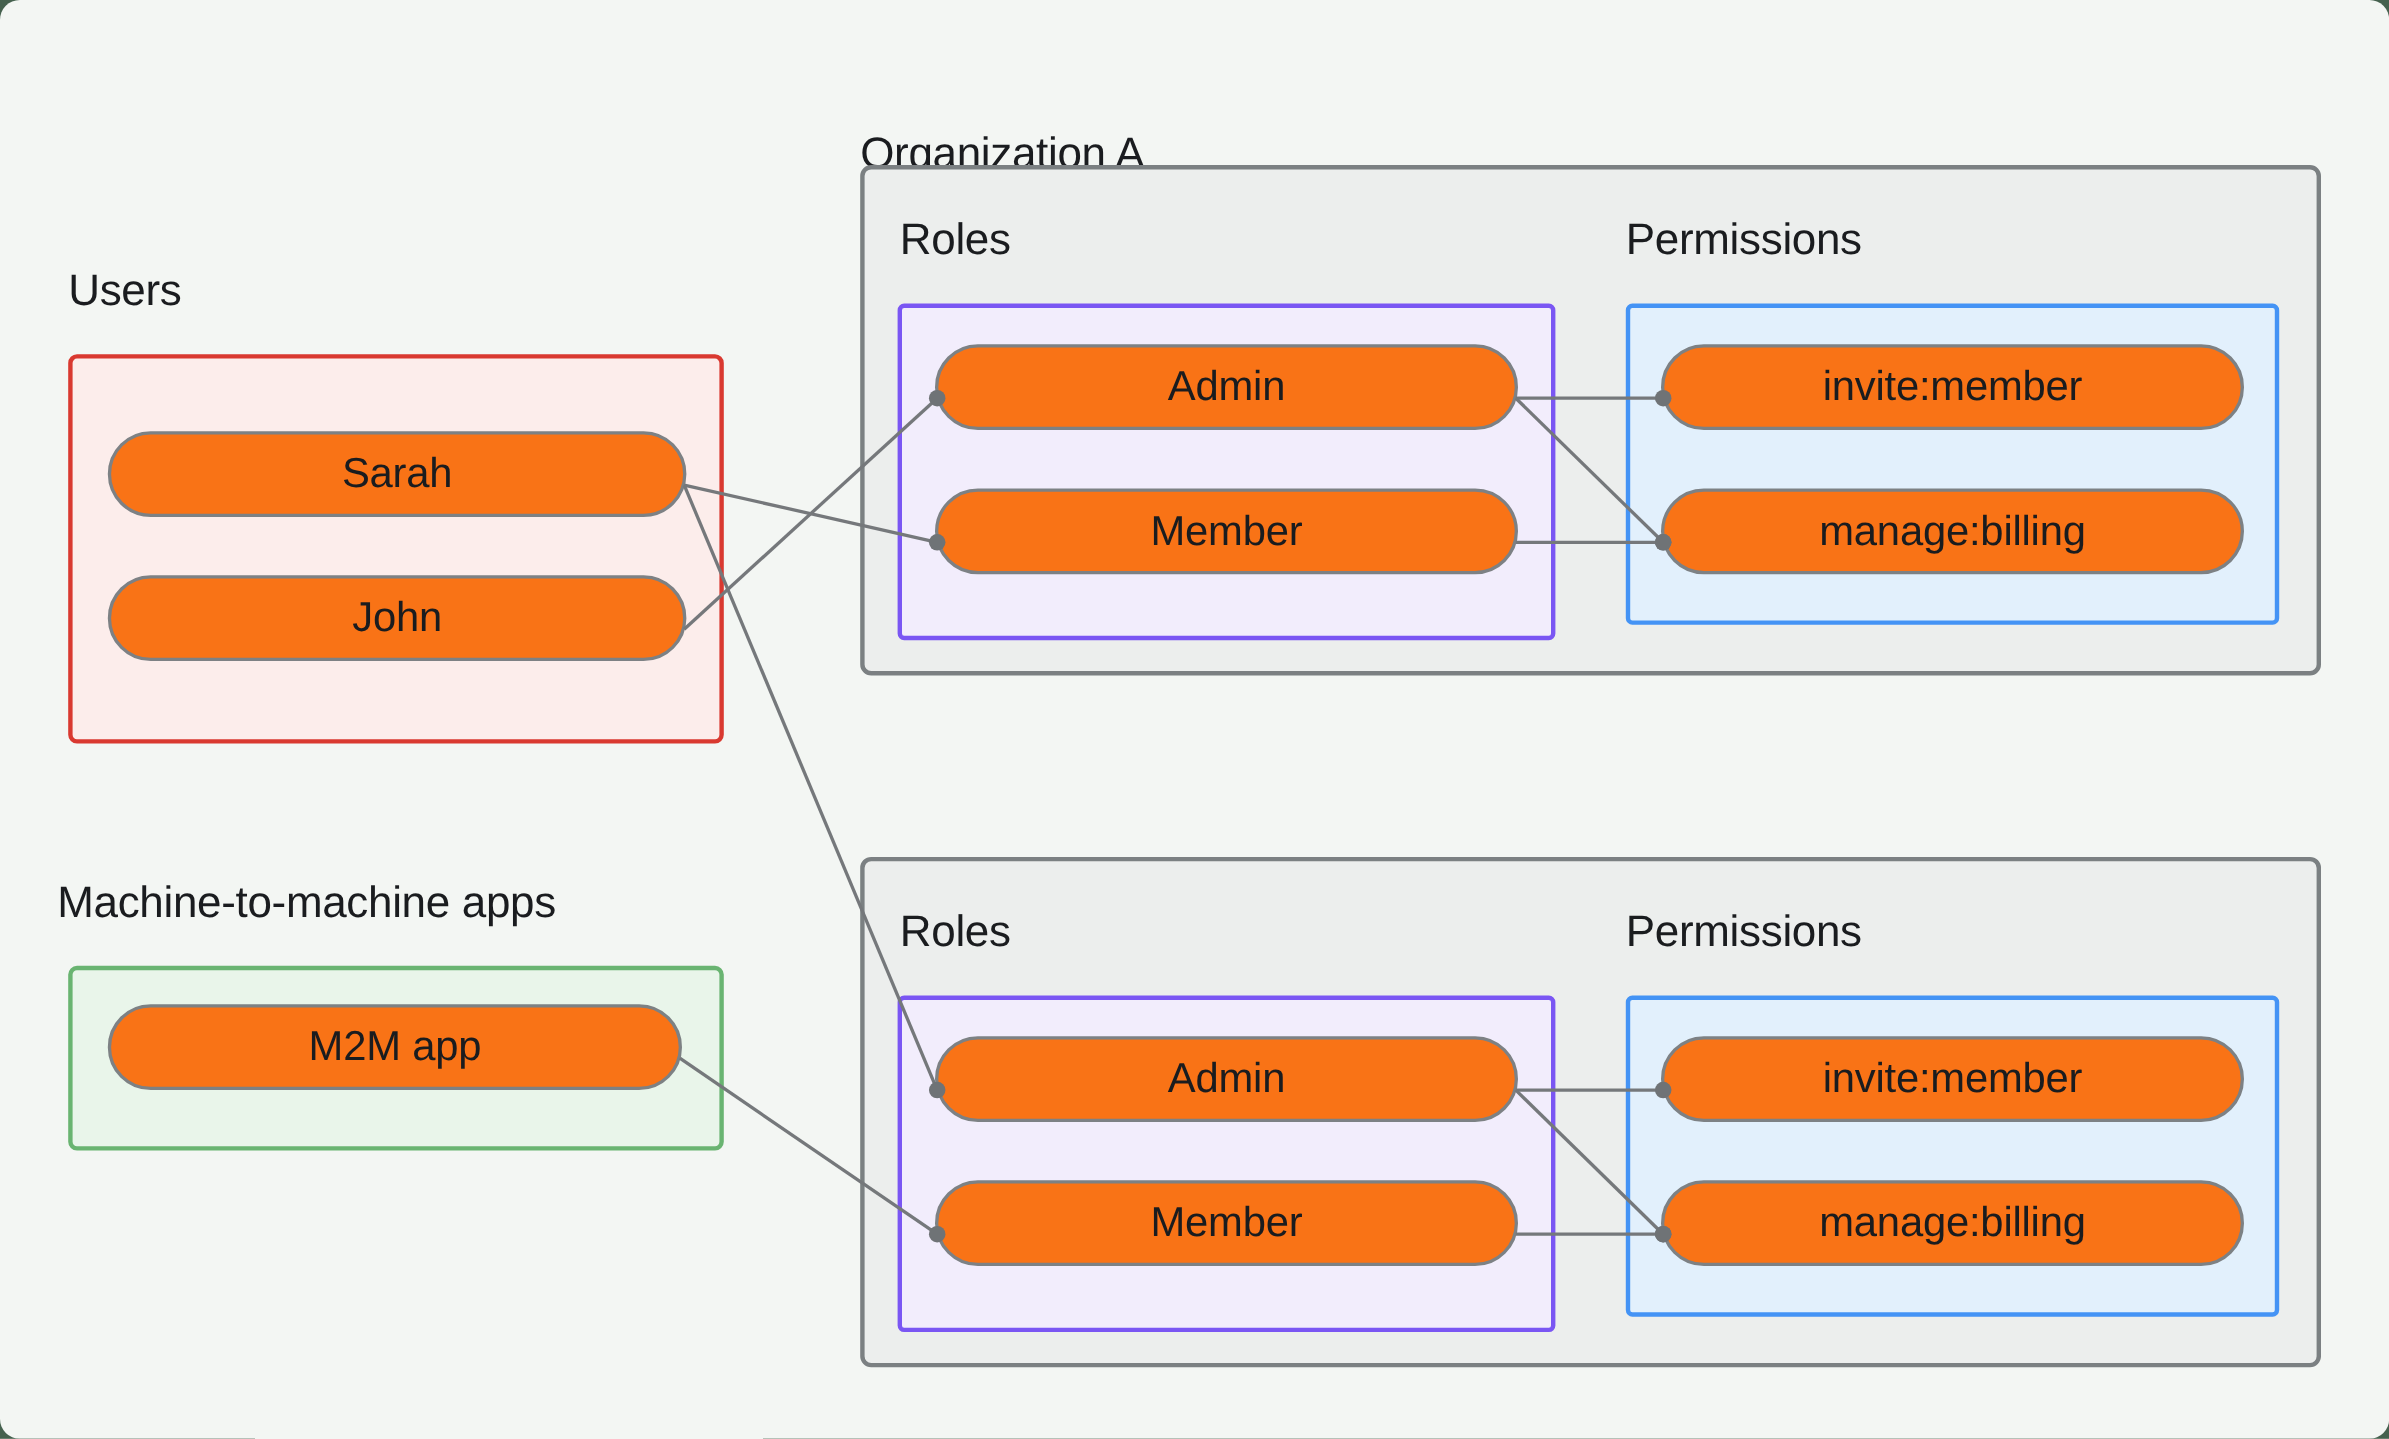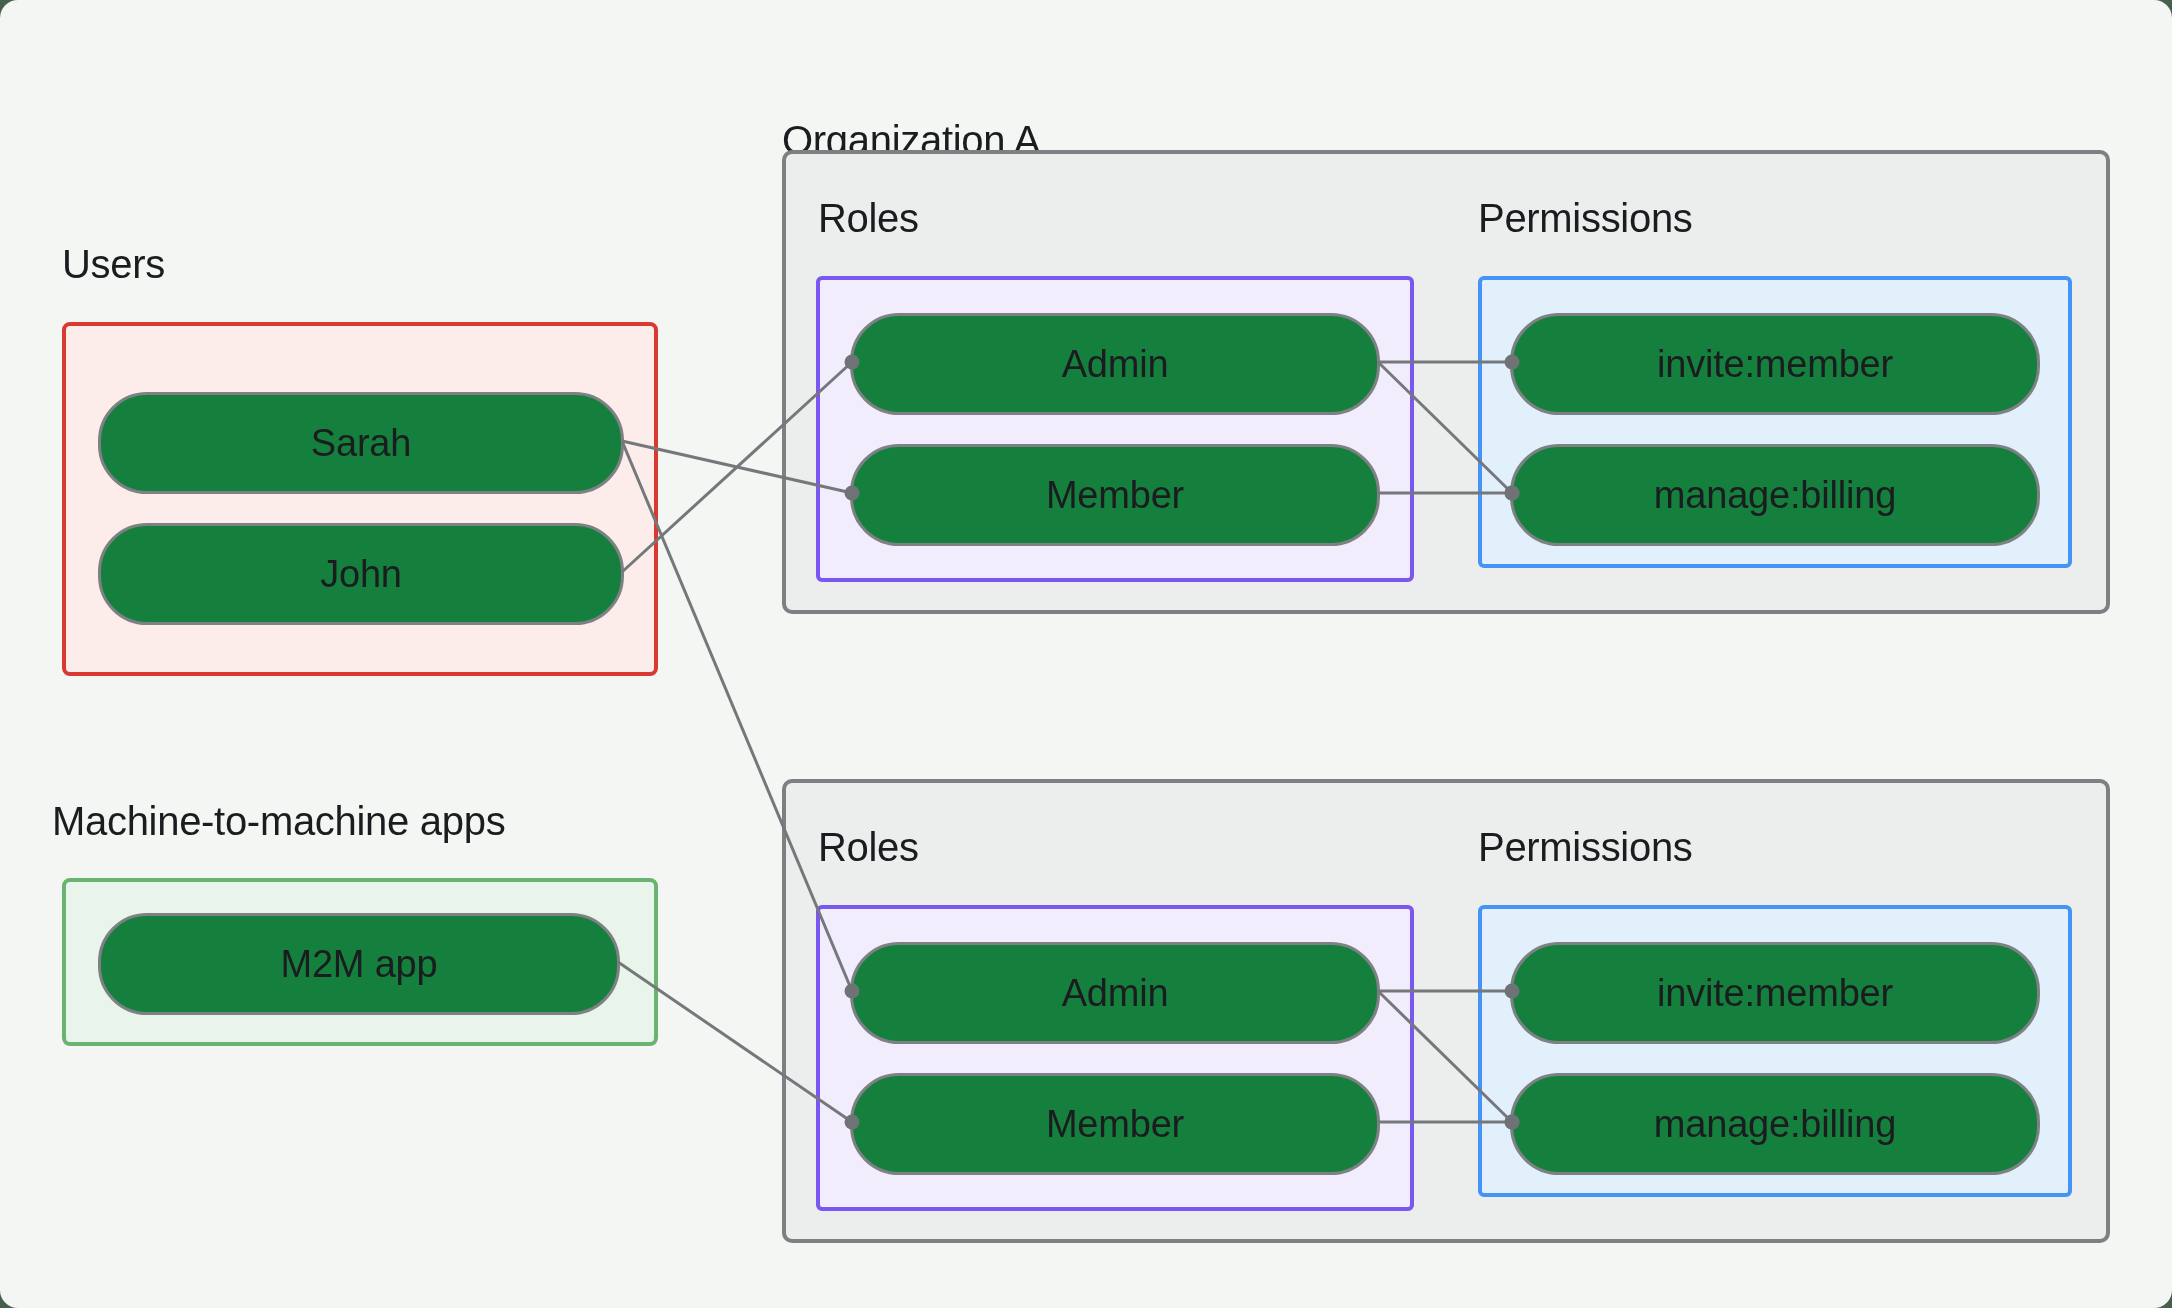--- a/index.html
+++ b/index.html
@@ -27,22 +27,22 @@
     position: absolute; box-sizing: border-box; border-radius: 10px;
     background: var(--org-fill, #eceeed);
     border: 4px solid var(--org-border, #7b8082);
   }
   .users-box  { background: var(--red-fill, #fcedeb);  border: 4px solid var(--red-border, #d93930); }
   .m2m-box    { background: var(--green-fill, #e9f5ea); border: 4px solid var(--green-border, #69b471); }
   .roles-box  { background: var(--purple-fill, #f2edfc); border: 4px solid var(--purple-border, #7a56f3); border-radius: 6px; }
   .perms-box  { background: var(--blue-fill, #e2f0fc);  border: 4px solid var(--blue-border, #4493f5); border-radius: 6px; }
   .pill {
     position: absolute; box-sizing: border-box;
-    height: 102px; border-radius: 49px;
-    background: #15803d;
+    height: 78px; border-radius: 49px;
+    background: #f97316;
     border: 3px solid var(--pill-border, #7d8184);
     display: flex; align-items: center; justify-content: center;
     font-size: 38px; color: var(--text, #1a1c1f);
     letter-spacing: -0.2px;
   }
   #edges {
     position: absolute; left: 0; top: 0;
     width: 2172px; height: 1308px;
     pointer-events: none;
   }

